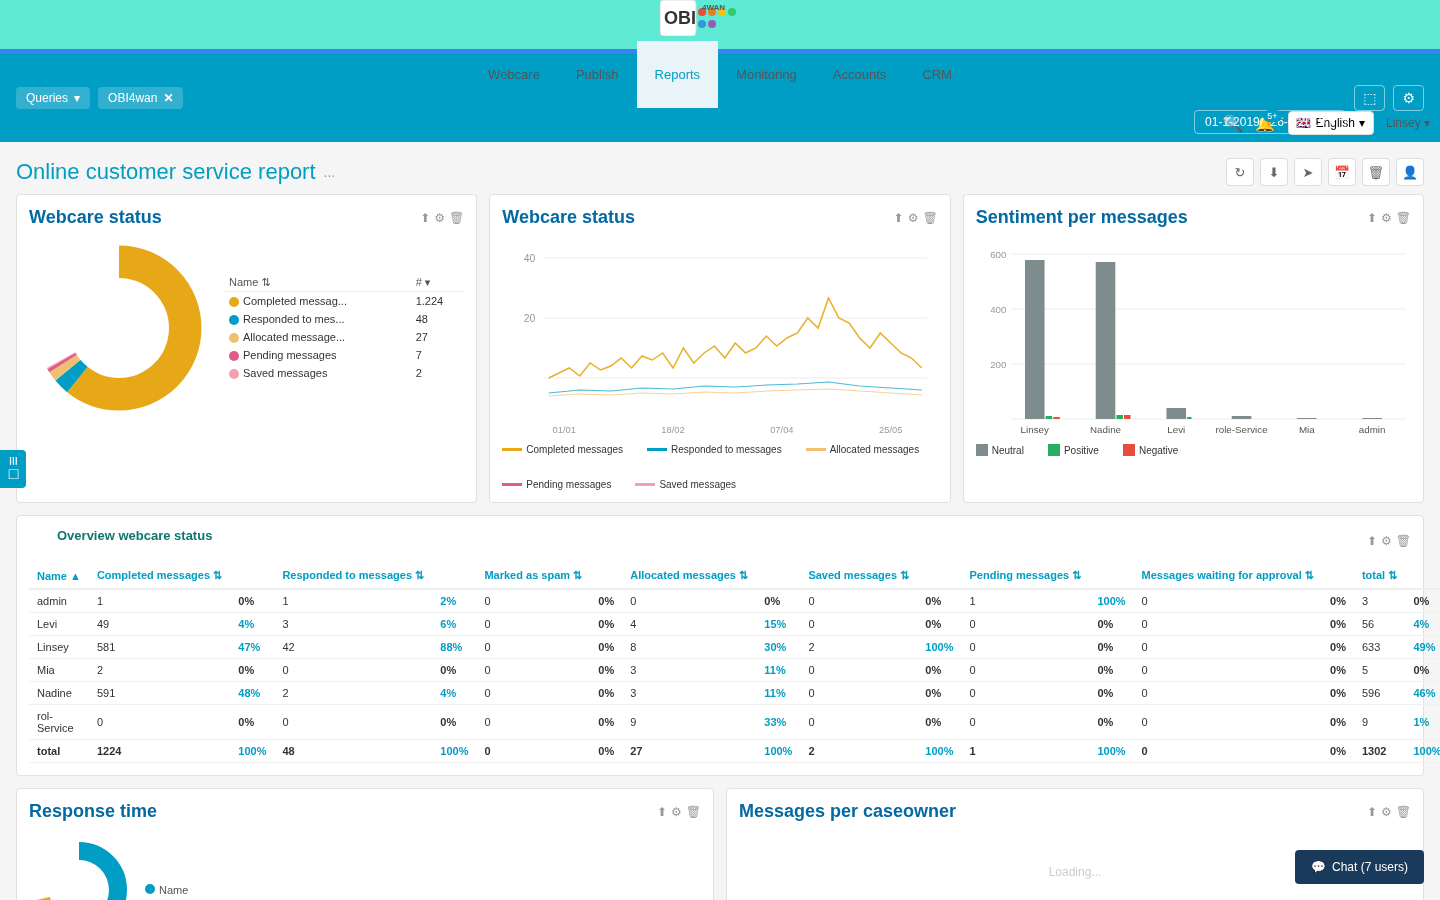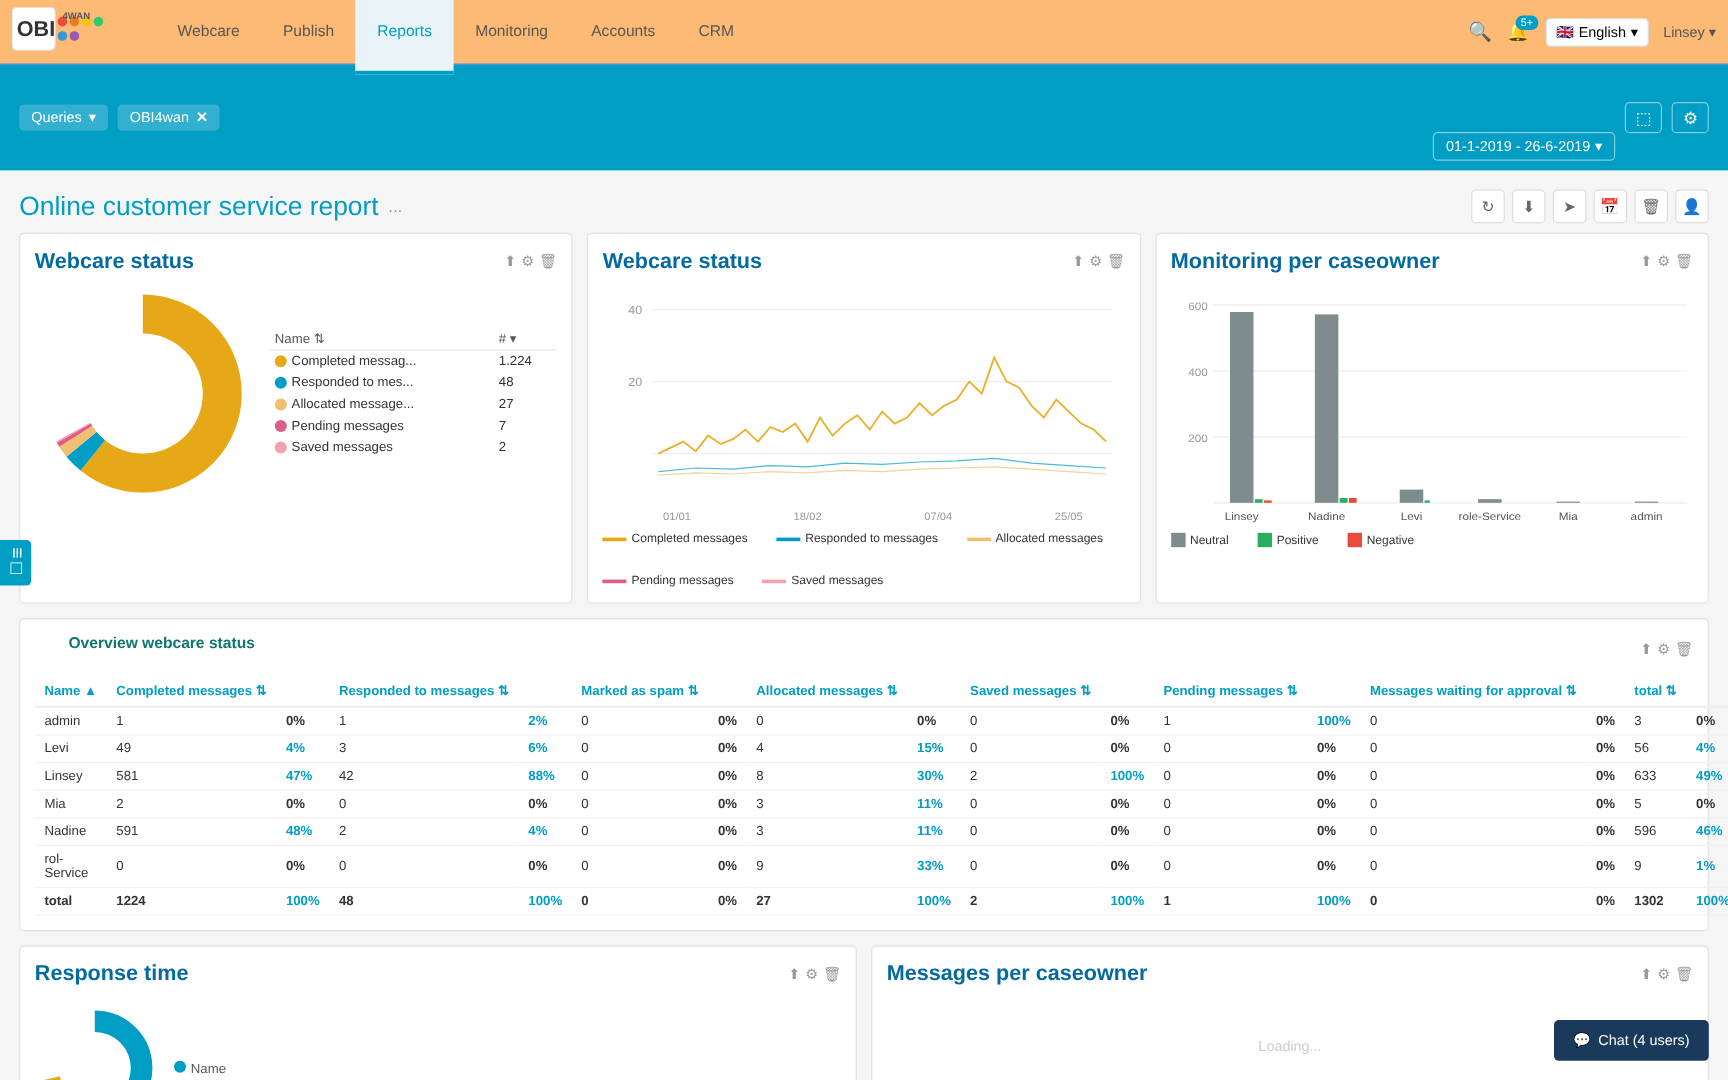--- a/index.html
+++ b/index.html
@@ -1,25 +1,26 @@
 <!DOCTYPE html>
 <html><head>
   <meta charset="utf-8">
   <style>
     * { box-sizing: border-box; margin: 0; padding: 0; }
     body { font-family: Arial, sans-serif; font-size: 12px; background: #f5f5f5; color: #333; }
 
     
     .top-nav {
-      background: #fdba74;
-      border-bottom: 1px solid #3b82f6;
+      background: #5eead4;
+      border-bottom: 5px solid #3b82f6;
       display: flex;
       align-items: center;
       height: 54px;
       padding: 0 10px;
+      flex-direction: column;
     }
     .logo {
       margin-right: 20px;
       font-weight: bold;
       font-size: 20px;
       color: #333;
     }
     .nav-items { display: flex; align-items: center; flex: 1; }
     .nav-item {
       padding: 0 18px;
@@ -355,21 +356,21 @@
       </div>
       <div class="chart-legend-item">
         <div class="legend-line" style="background:#f4a0b0"></div>
         <span>Saved messages</span>
       </div>
     </div>
   </div>
 
   <div class="card">
     <div class="card-header">
-      <span class="card-title">Monitoring per caseowner</span>
+      <span class="card-title">Sentiment per messages</span>
       <div class="card-actions">
         <button class="card-action-btn">⬆</button>
         <button class="card-action-btn">⚙</button>
         <button class="card-action-btn">🗑</button>
       </div>
     </div>
     <div class="bar-chart-area">
       <svg width="100%" height="200" viewBox="0 0 400 200" preserveAspectRatio="none">
 
         <text x="28" y="20" font-size="9" fill="#999" text-anchor="end">600</text>
@@ -625,14 +626,14 @@
     <div style="height:80px;display:flex;align-items:center;justify-content:center;color:#ccc;font-size:12px">
       Loading...
     </div>
   </div>
 </div>
 
 <div class="sidebar-toggle">≡□</div>
 
 <button class="chat-btn">
   <span>💬</span>
-  <span>Chat (4 users)</span>
+  <span>Chat (7 users)</span>
 </button>
 
 </body></html>

